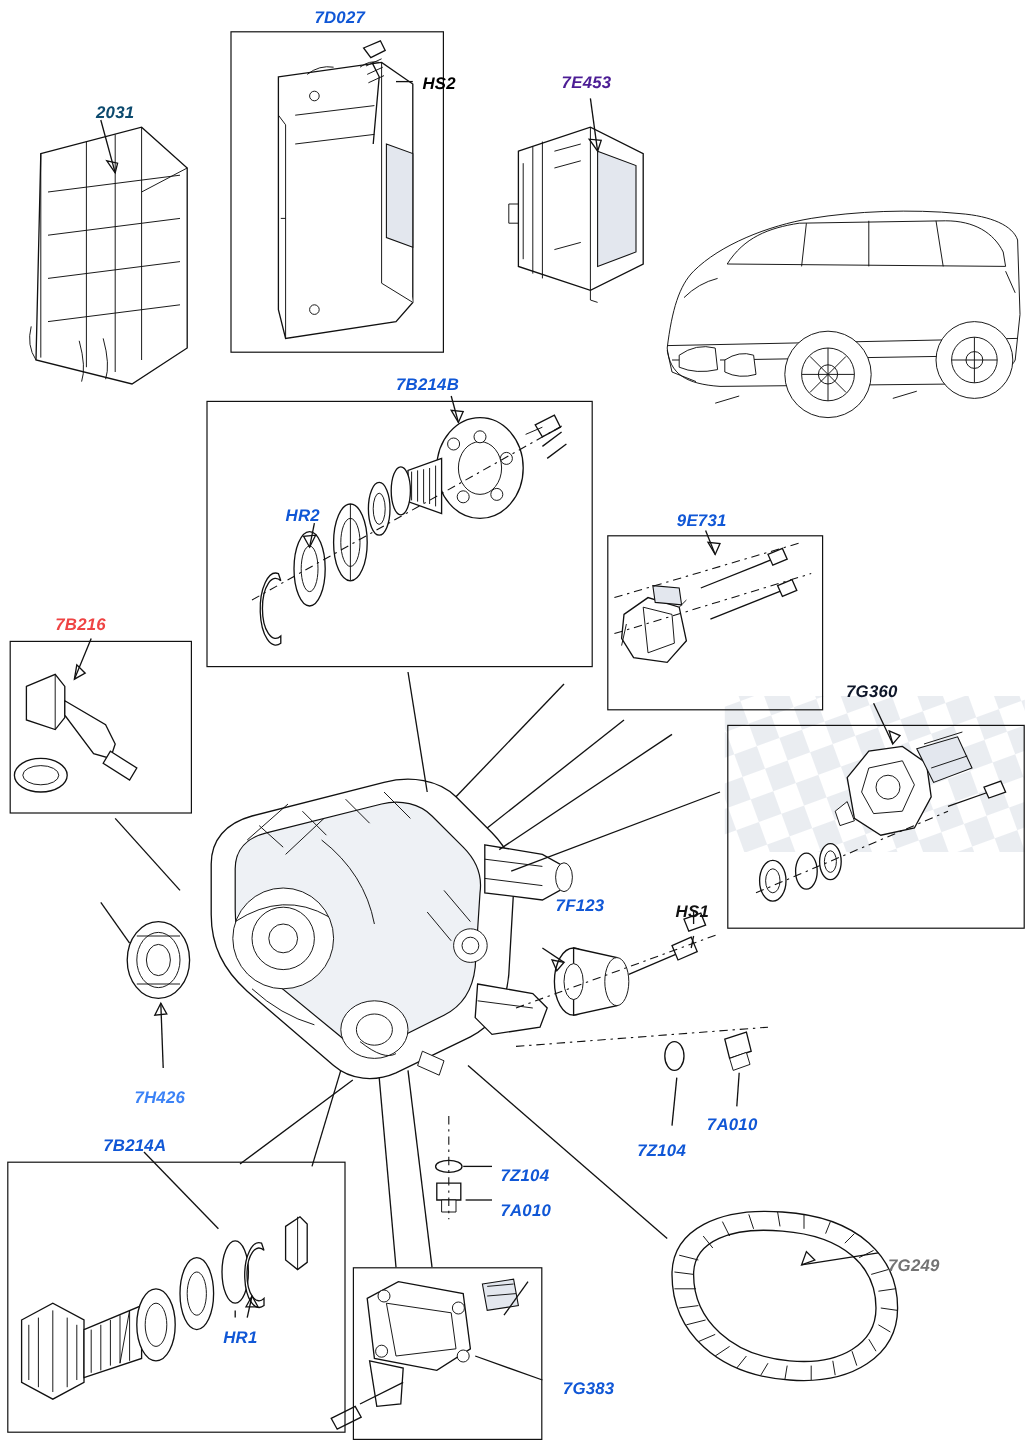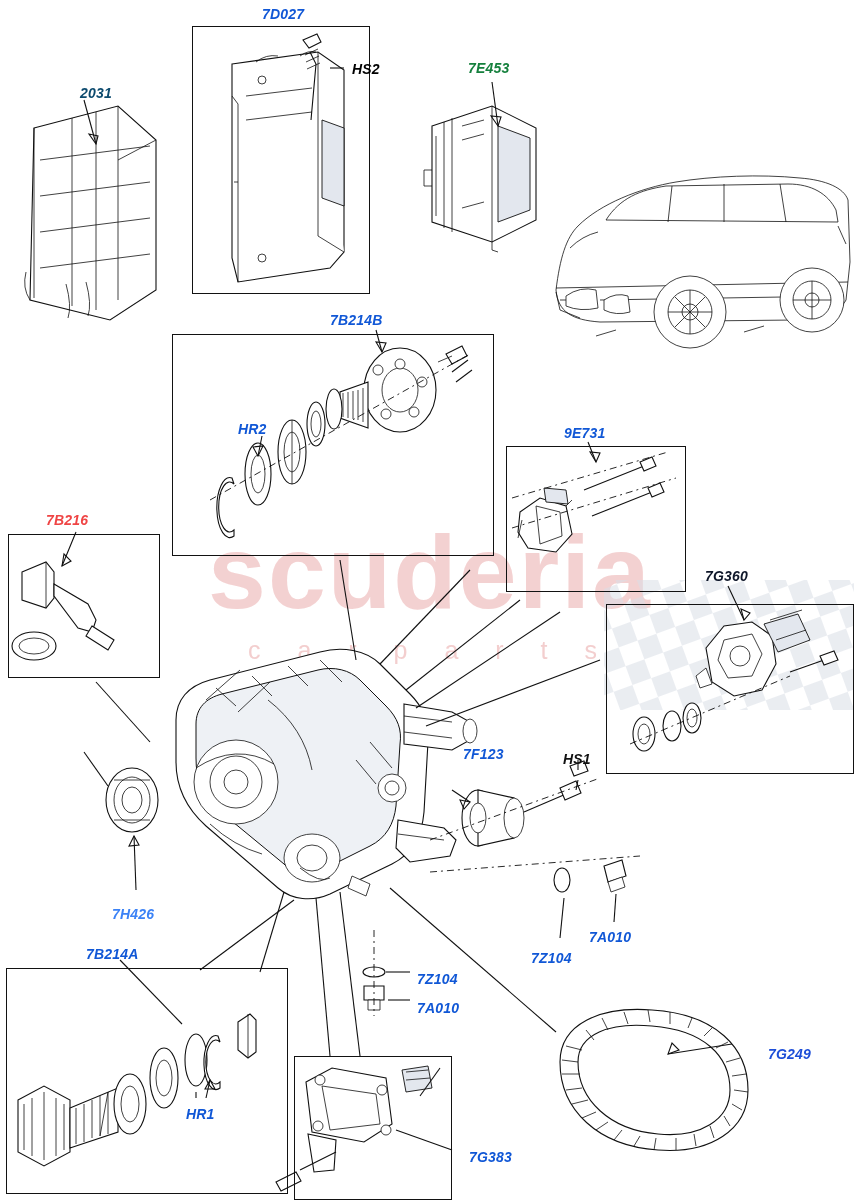--- a/index.html
+++ b/index.html
@@ -70,24 +70,20 @@
   .part-l { fill: #ffffff; stroke: #111; stroke-width: 0.8; }
   .shade { fill: #eef1f5; stroke: #111; stroke-width: 1; }
   .shade2 { fill: #e3e7ee; stroke: #111; stroke-width: 0.9; }
   .dash { stroke: #111; stroke-width: 0.9; fill: none; stroke-dasharray: 7 4 2 4; }
 </style>
 </head>
 <body>
 
 <div id="sheet">
 
-  <div class="wm">
-    <div class="w1">scuderia</div>
-    <div class="w2">c a r   p a r t s</div>
-  </div>
 
   <svg class="art" viewBox="0 0 862 1200">
 
     <defs>
       <pattern id="checker" width="40" height="40" patternUnits="userSpaceOnUse" patternTransform="rotate(-20)">
         <rect width="20" height="20" fill="#d9dee6"></rect>
         <rect x="20" y="20" width="20" height="20" fill="#d9dee6"></rect>
       </pattern>
       <pattern id="chainp" width="9" height="9" patternUnits="userSpaceOnUse">
         <rect width="9" height="9" fill="#ffffff"></rect>
@@ -408,32 +404,32 @@
   <div class="box" style="left:192px;top:26px;width:178px;height:268px;"></div>
   <div class="box" style="left:172px;top:334px;width:322px;height:222px;"></div>
   <div class="box" style="left:506px;top:446px;width:180px;height:146px;"></div>
   <div class="box" style="left:8px;top:534px;width:152px;height:144px;"></div>
   <div class="box" style="left:606px;top:604px;width:248px;height:170px;"></div>
   <div class="box" style="left:6px;top:968px;width:282px;height:226px;"></div>
   <div class="box" style="left:294px;top:1056px;width:158px;height:144px;"></div>
 
   <div class="label" style="left:262px;top:6px;color:#1057d6;">7D027</div>
   <div class="label" style="left:352px;top:61px;color:#000000;text-align:center;">HS2</div>
-  <div class="label" style="left:468px;top:60px;color:#15803d;">7E453</div>
+  <div class="label" style="left:468px;top:60px;color:#4c1d95;">7E453</div>
   <div class="label" style="left:70px;top:85px;color:#0c4a6e;margin-left:10px;">2031</div>
   <div class="label" style="left:330px;top:312px;color:#1057d6;">7B214B</div>
   <div class="label" style="left:238px;top:421px;color:#1057d6;">HR2</div>
   <div class="label" style="left:564px;top:425px;color:#1057d6;">9E731</div>
   <div class="label" style="left:46px;top:512px;color:#ef4444;">7B216</div>
   <div class="label" style="left:705px;top:568px;color:#0f172a;">7G360</div>
   <div class="label" style="left:463px;top:746px;color:#1057d6;">7F123</div>
   <div class="label" style="left:563px;top:751px;color:#111111;">HS1</div>
   <div class="label" style="left:112px;top:906px;color:#3b82f6;">7H426</div>
   <div class="label" style="left:589px;top:929px;color:#1057d6;">7A010</div>
   <div class="label" style="left:531px;top:950px;color:#1057d6;">7Z104</div>
   <div class="label" style="left:86px;top:946px;color:#1057d6;">7B214A</div>
   <div class="label" style="left:417px;top:971px;color:#1057d6;">7Z104</div>
   <div class="label" style="left:417px;top:1000px;color:#1057d6;">7A010</div>
-  <div class="label" style="left:740px;top:1046px;color:#1d4ed8;padding-left:28px;">7G249</div>
+  <div class="label" style="left:740px;top:1046px;color:#737373;">7G249</div>
   <div class="label" style="left:186px;top:1106px;color:#1057d6;">HR1</div>
   <div class="label" style="left:469px;top:1149px;color:#1057d6;">7G383</div>
 
 </div>
 
 </body></html>

